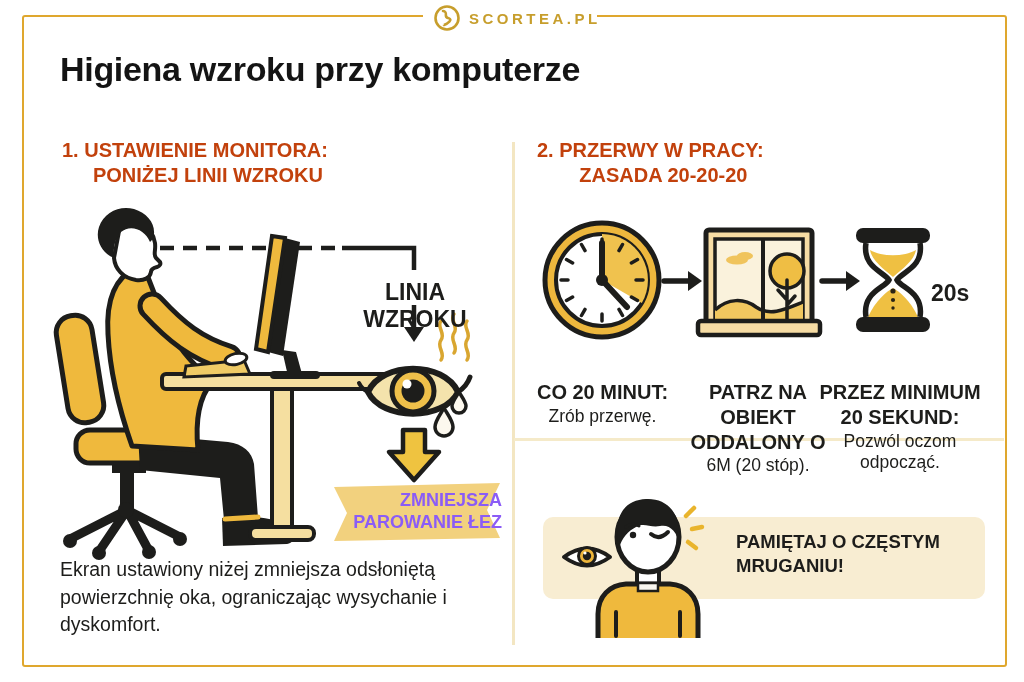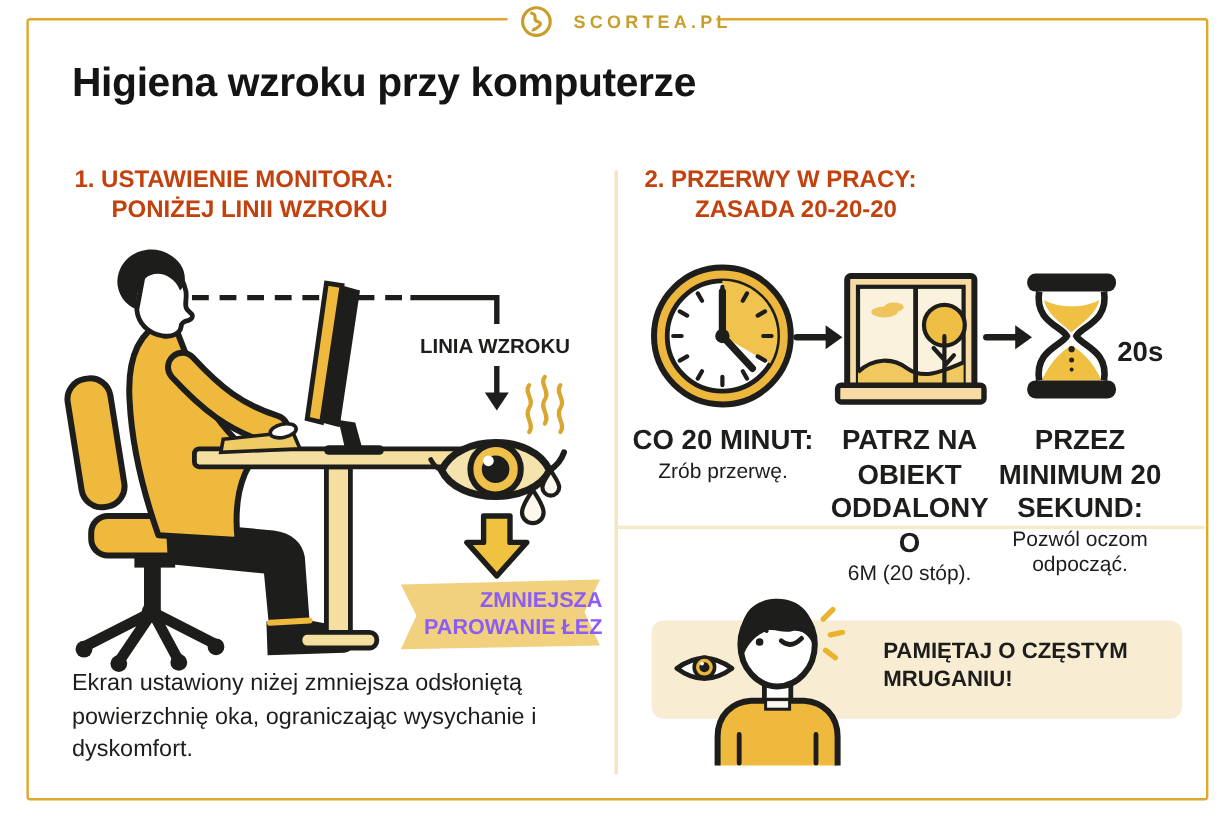--- a/index.html
+++ b/index.html
@@ -1,36 +1,36 @@
 <!DOCTYPE html>
 <html><head>
 <meta charset="utf-8">
 <style>
   html,body{margin:0;padding:0;background:#fff;}
   .canvas{position:relative;width:1024px;height:682px;background:#fff;overflow:hidden;
           font-family:"Liberation Sans",sans-serif;color:#1d1d1b;}
   .frame{position:absolute;left:22px;top:15px;width:981px;height:648px;
          border:2.5px solid #DFA72E;border-radius:3px;}
   .logo-gap{position:absolute;left:423px;top:0;width:174px;height:32px;background:#fff;}
-  .logo-row{position:absolute;left:433px;top:4px;display:flex;align-items:center;gap:17px;}
+  .logo-row{position:absolute;left:433px;top:4px;display:flex;align-items:center;gap:8px;}
   .brand{font-weight:700;font-size:15px;letter-spacing:3.5px;color:#C79E2C;}
   .page-title{position:absolute;left:60px;top:50px;font-size:34px;font-weight:700;
               letter-spacing:-0.3px;color:#141414;}
   .h-sec{position:absolute;font-weight:700;font-size:20px;line-height:25px;color:#c2410c;}
   .h-sec .l2{padding-left:26px;text-align:center;}
   .vdiv{position:absolute;left:512px;top:142px;width:3px;height:503px;background:#F3E6C2;}
   .hdiv{position:absolute;left:514px;top:438px;width:490px;height:3px;background:#F5EAC9;}
   .art{position:absolute;left:0;top:0;}
-  .sight-label{position:absolute;left:350px;top:279px;width:130px;
-               font-weight:700;font-size:17px;}
+  .sight-label{position:absolute;left:350px;top:279px;width:130px;text-align:center;
+               font-weight:700;font-size:23px;}
   .banner-text{position:absolute;left:332px;top:489px;width:170px;text-align:right;
                font-weight:700;font-size:18px;line-height:1.24;color:#8b5cf6;}
   .caption{position:absolute;left:60px;top:556px;width:448px;font-size:19.5px;line-height:1.42;}
   .step{position:absolute;text-align:center;}
-  .step-title{font-weight:700;font-size:23px;line-height:1.24;}
+  .step-title{font-weight:700;font-size:20px;line-height:1.24;margin-top:28px;}
   .step-desc{font-size:17.5px;line-height:1.24;margin-top:1px;}
   .step1{left:515px;top:352px;width:175px;}
   .step2{left:688px;top:352px;width:140px;}
   .step3{left:814px;top:352px;width:172px;}
   .hg-label{position:absolute;left:931px;top:264px;font-size:23px;font-weight:700;margin-top:16px;}
   .reminder-panel{position:absolute;left:543px;top:517px;width:442px;height:82px;
                   background:#F8EDD2;border-radius:10px;}
   .reminder-text{position:absolute;left:736px;top:530px;width:250px;
                  font-weight:700;font-size:18.5px;line-height:1.3;}
 </style>

